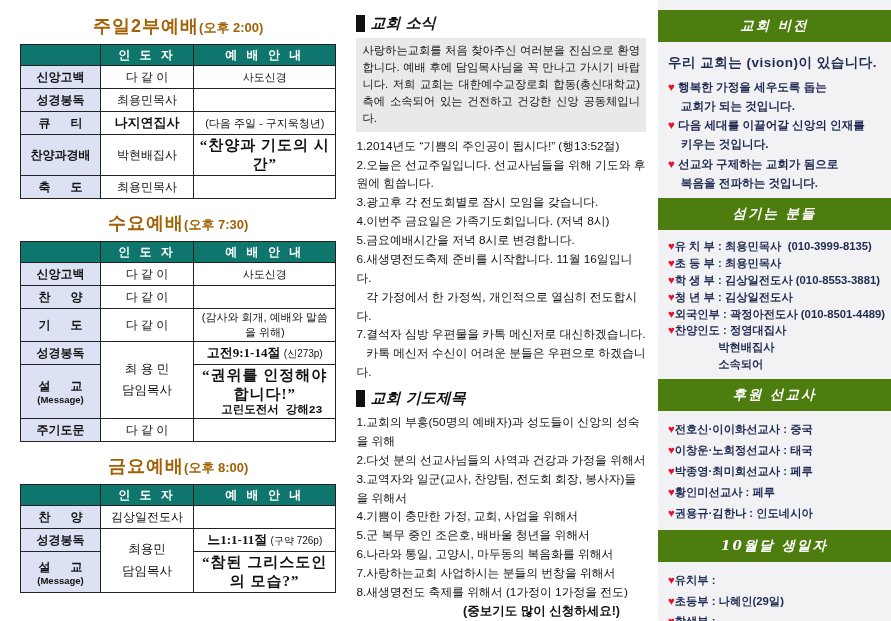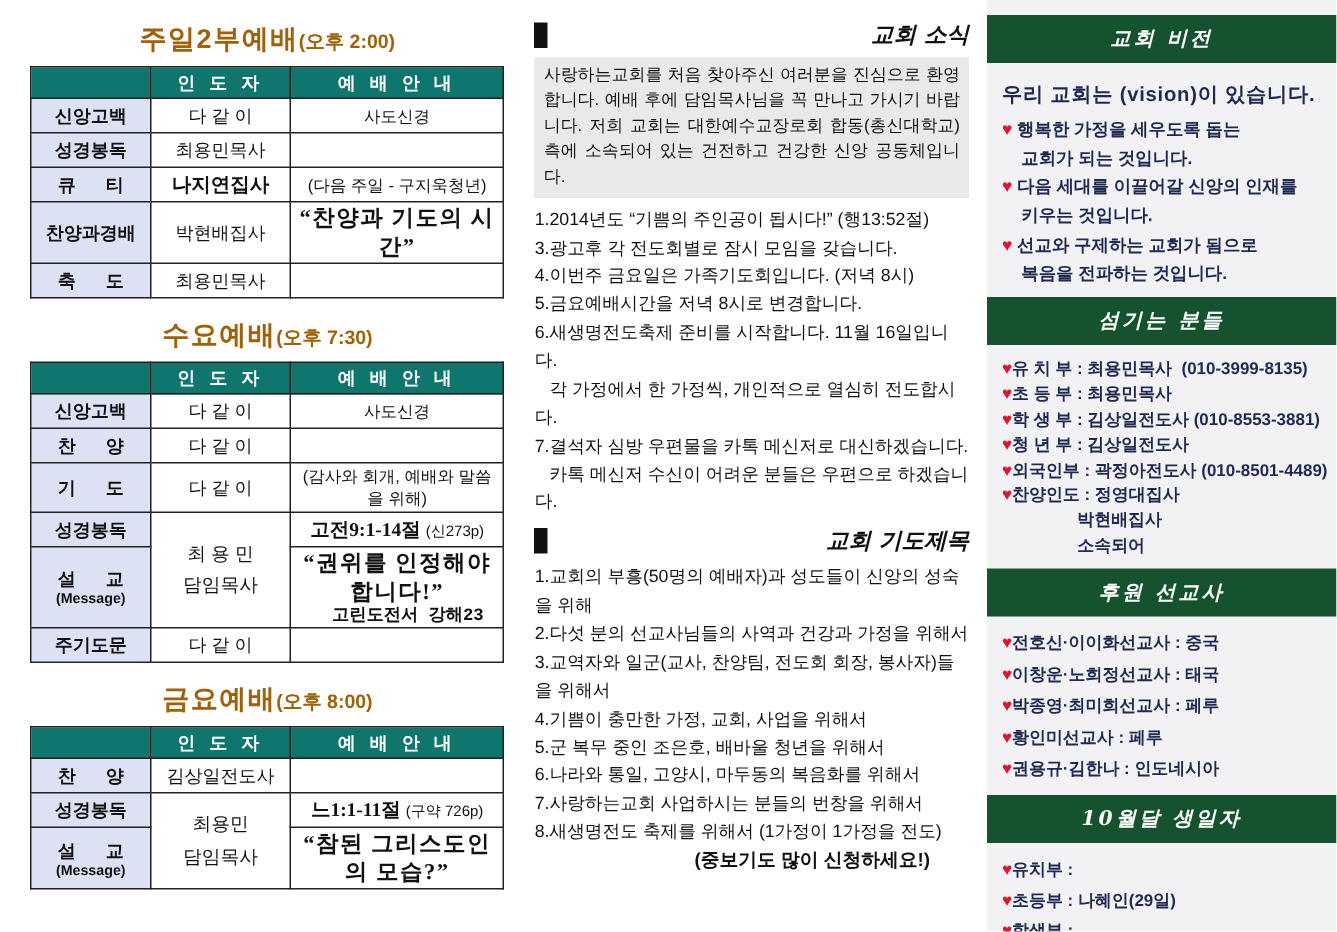--- a/index.html
+++ b/index.html
@@ -30,30 +30,30 @@
   .guide-sm { font-size:11px; }
   .quote { font-family:"Liberation Serif", serif; font-weight:bold; font-size:15px; letter-spacing:1px; }
   .ref   { font-family:"Liberation Serif", serif; font-weight:bold; font-size:13px; }
   .ref-note { font-size:10px; font-weight:normal; }
   .sub-right { display:block; text-align:right; padding-right:10px; font-size:11.5px; font-weight:bold;
                font-family:Liberation Mono, monospace; margin-top:-2px; }
   .h-lg { height:32px !important; }
   .gap { height:8px; }
 
   
-  .sec-head { display:flex; align-items:center; gap:5px; margin:2px 0 5px;justify-content:space-between; }
+  .sec-head { display:flex; align-items:center; gap:5px; margin:2px 0 5px; }
   .sec-head .bar { width:9px; height:17px; background:#111; flex:none; }
   .sec-head .txt { font-size:15px; font-weight:bold; font-style:italic; font-family:"DejaVu Serif", serif; }
   .intro { background:#E9E9E9; font-size:11.3px; line-height:1.5; padding:4px 6px 5px; margin-bottom:5px;
            text-align:justify; }
   .line-list > div { font-size:11.8px; line-height:1.6; white-space:pre-wrap; }
   .prayer-footer { font-weight:bold; font-size:12.5px; text-align:right; padding-right:26px; margin-top:1px; }
 
   
-  .band { background:#14532d; color:#fff; text-align:center; font-weight:bold; font-style:italic;
+  .band { background:#4d7c0f; color:#fff; text-align:center; font-weight:bold; font-style:italic;
           font-size:13.5px; padding:7px 0; letter-spacing:2px; font-family:"DejaVu Serif", serif; }
   .side-sec { padding:8px 6px 6px 10px; font-weight:bold; font-size:11.3px; }
   .side-sec .side-line { white-space:pre; line-height:1.5; }
   .heart { color:#E8112D; }
   .vision-title { font-size:13.5px; margin:4px 0 5px; letter-spacing:0.5px; }
   .vision .side-line { line-height:1.65; font-size:11.6px; }
   .sec-vision  { min-height:128px; }
   .sec-serv    { min-height:140px; }
   .sec-miss    { min-height:112px; }
   .sec-miss .side-line, .sec-bday .side-line { line-height:1.85; }
@@ -194,20 +194,21 @@
 <div class="col-mid">
 
   <div class="sec-head">
     <span class="bar"></span>
     <span class="txt">교회 소식</span>
   </div>
   <div class="intro">사랑하는교회를 처음 찾아주신 여러분을 진심으로 환영합니다. 예배 후에 담임목사님을 꼭 만나고 가시기 바랍니다. 저희 교회는 대한예수교장로회 합동(총신대학교)측에 소속되어 있는 건전하고 건강한 신앙 공동체입니다.</div>
   <div class="line-list">
 
   <div>1.2014년도 “기쁨의 주인공이 됩시다!” (행13:52절)</div>
+      <div>2.오늘은 선교주일입니다. 선교사님들을 위해 기도와 후원에 힘씁니다.</div>
       <div>3.광고후 각 전도회별로 잠시 모임을 갖습니다.</div>
       <div>4.이번주 금요일은 가족기도회입니다. (저녁 8시)</div>
       <div>5.금요예배시간을 저녁 8시로 변경합니다.</div>
       <div>6.새생명전도축제 준비를 시작합니다. 11월 16일입니다.</div>
       <div>   각 가정에서 한 가정씩, 개인적으로 열심히 전도합시다.</div>
       <div>7.결석자 심방 우편물을 카톡 메신저로 대신하겠습니다.</div>
       <div>   카톡 메신저 수신이 어려운 분들은 우편으로 하겠습니다.</div>
     </div>
 
   <div style="height:5px"></div>

